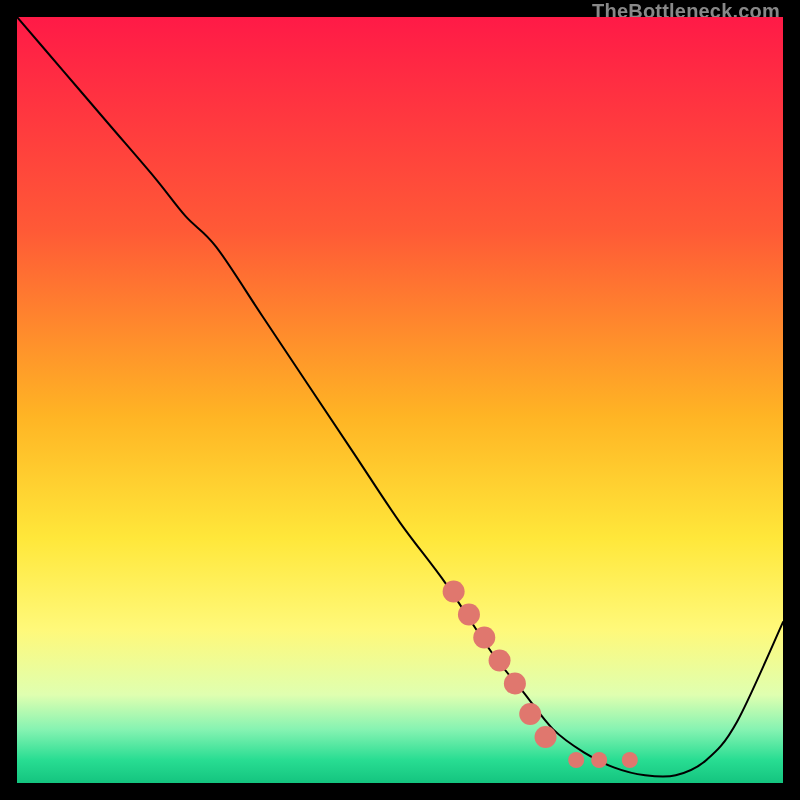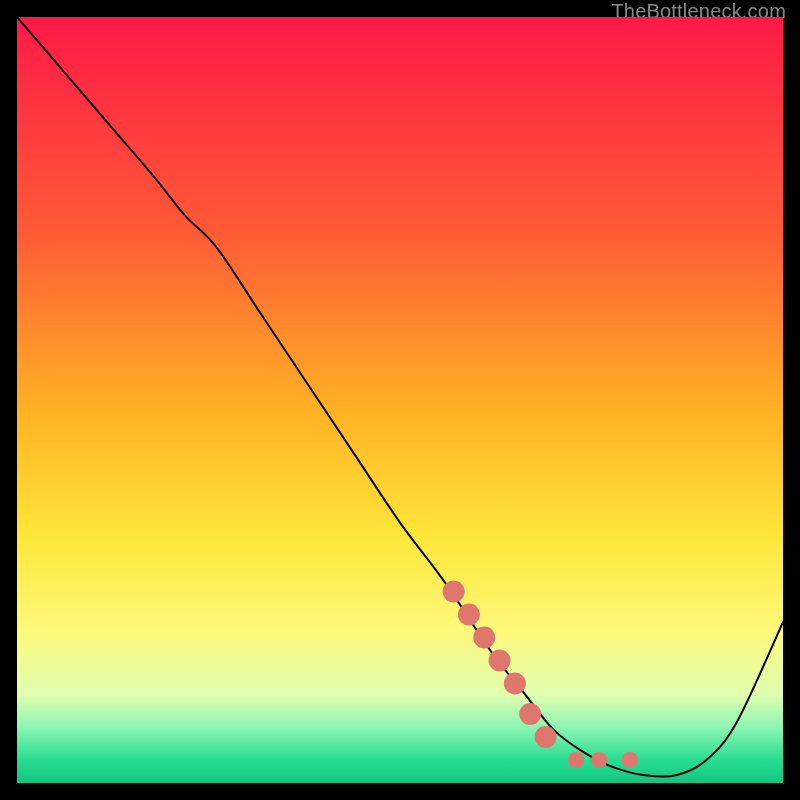--- a/index.html
+++ b/index.html
@@ -19,24 +19,24 @@
   .plot {
     position: absolute;
     left: 17px;
     top: 17px;
     width: 766px;
     height: 766px;
   }
   .watermark {
     position: absolute;
     top: 0;
-    right: 14px;
+    right: 20px;
     color: #888;
     font-size: 20px;
-    font-weight: 400;
+    font-weight: 700;
     letter-spacing: 0.2px;
     user-select: none;
   }
   svg { display: block; }
 </style>
 </head>
 <body>
 
 <div class="frame">
   <div class="watermark">TheBottleneck.com</div>

